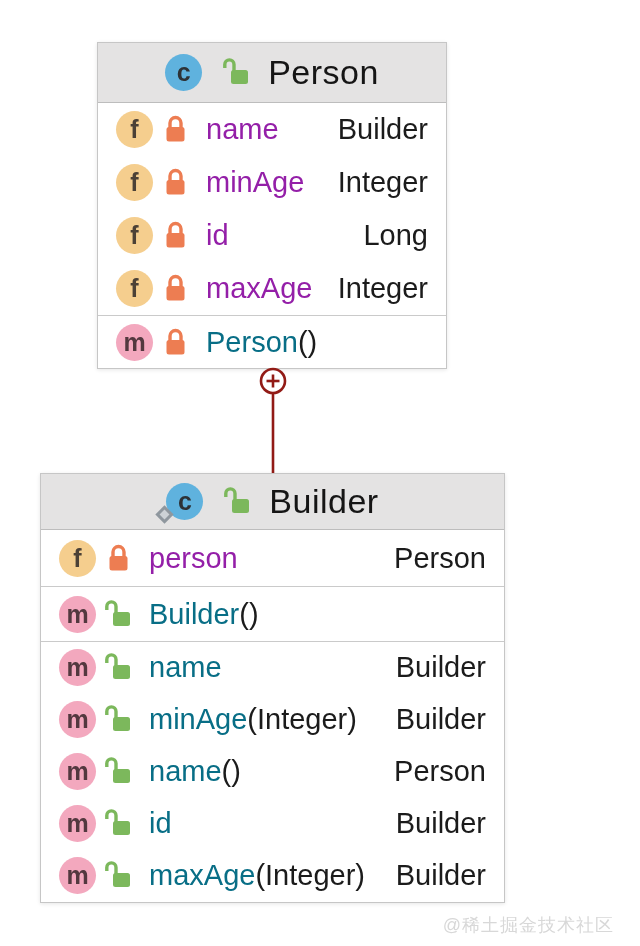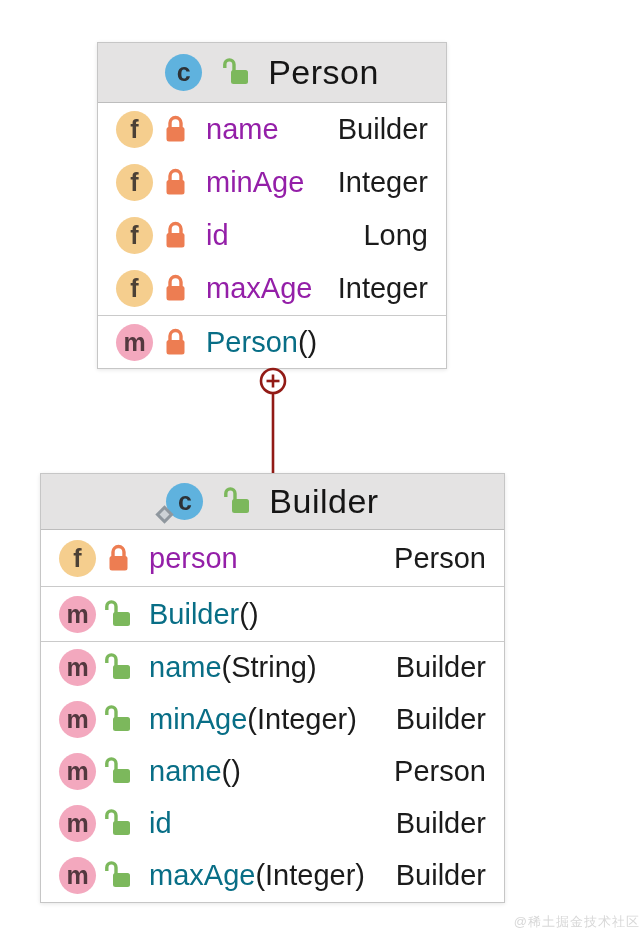--- a/index.html
+++ b/index.html
@@ -97,23 +97,23 @@
     color: #1b1b1b;
     white-space: nowrap;
   }
 
   
   .edge-svg { position: absolute; left: 257px; top: 367px; }
 
   
   .watermark {
     position: absolute;
-    right: 0;
+    right: 26px;
     top: 913px;
-    font-size: 13px;
+    font-size: 18px;
     color: #d8d8d8;
     letter-spacing: 1px;
   }
 </style>
 </head>
 <body>
 
 <div class="canvas">
 
   <div class="class-box box-person">
@@ -216,21 +216,20 @@
         <span class="member-params">()</span>
     </div>
 
     <div class="member-row row-method section-sep">
       <span class="circle-icon method-circle">m</span>
       <svg class="lock" viewBox="0 0 27 31">
         <path d="M11 14 V7.5 a4.6 4.6 0 0 0 -9.2 0 V11" fill="none" stroke="#7cb85c" stroke-width="3.4"></path>
         <rect x="8" y="13" width="17" height="14" rx="2.5" fill="#7cb85c"></rect>
       </svg>
       <span class="member-name method-name">name</span>
-        <span class="member-params">(String)</span>
       <span class="member-type">Builder</span>
     </div>
 
     <div class="member-row row-method">
       <span class="circle-icon method-circle">m</span>
       <svg class="lock" viewBox="0 0 27 31">
         <path d="M11 14 V7.5 a4.6 4.6 0 0 0 -9.2 0 V11" fill="none" stroke="#7cb85c" stroke-width="3.4"></path>
         <rect x="8" y="13" width="17" height="14" rx="2.5" fill="#7cb85c"></rect>
       </svg>
       <span class="member-name method-name">minAge</span>

